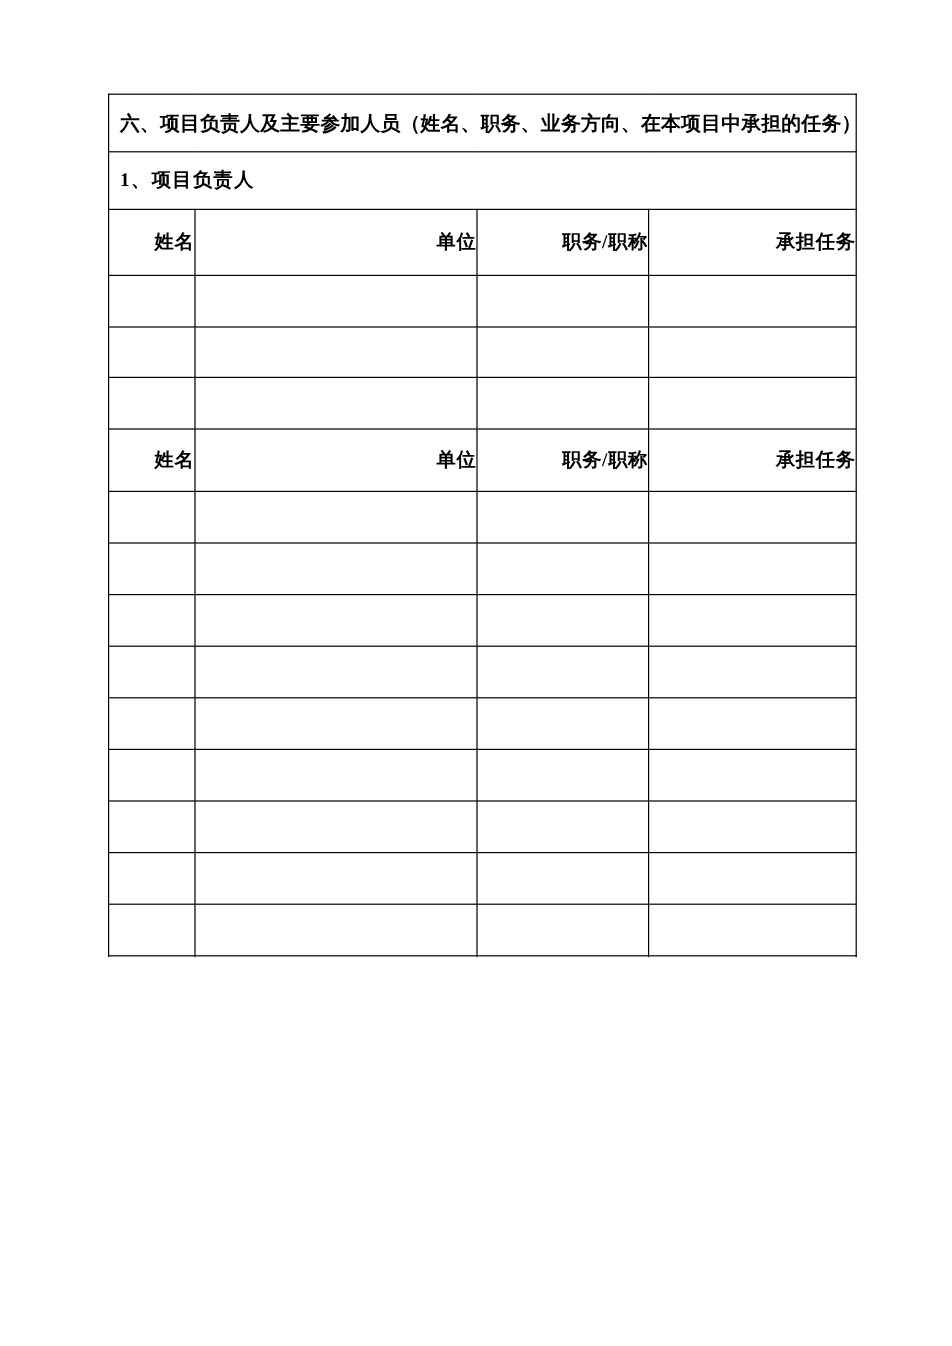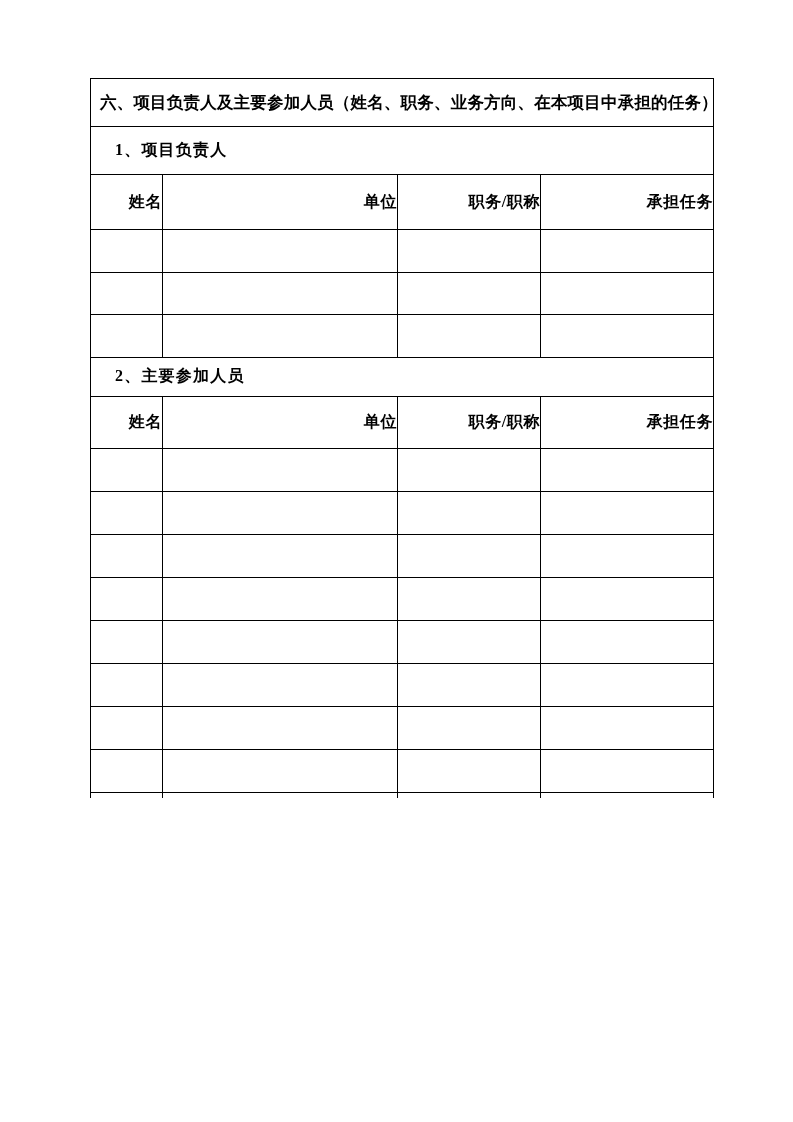--- a/index.html
+++ b/index.html
@@ -45,21 +45,21 @@
     font-size: 16.5px;
     font-weight: bold;
     letter-spacing: 0.2px;
     padding-left: 9px;
     white-space: nowrap;
   }
   .row-section td {
     height: 47px;
     font-size: 16px;
     font-weight: bold;
-    padding-left: 24px;
+    padding-left: 9px;
     letter-spacing: 1.2px;
     white-space: nowrap;
   }
   .row-section.section-two td {
     height: 38px;
   }
   .row-colhead td {
     height: 54px;
     text-align: right;
     font-size: 16px;
@@ -141,23 +141,20 @@
         <td></td>
         <td></td>
       </tr>
       <tr class="row-data">
         <td></td>
         <td></td>
         <td></td>
         <td></td>
       </tr>
 
-      <tr class="row-section section-two">
-        <td colspan="4">2、主要参加人员</td>
-      </tr>
 
       <tr class="row-colhead colhead-two">
         <td>姓名</td>
         <td>单位</td>
         <td>职务/职称</td>
         <td>承担任务</td>
       </tr>
 
       <tr class="row-data tall">
         <td></td>

